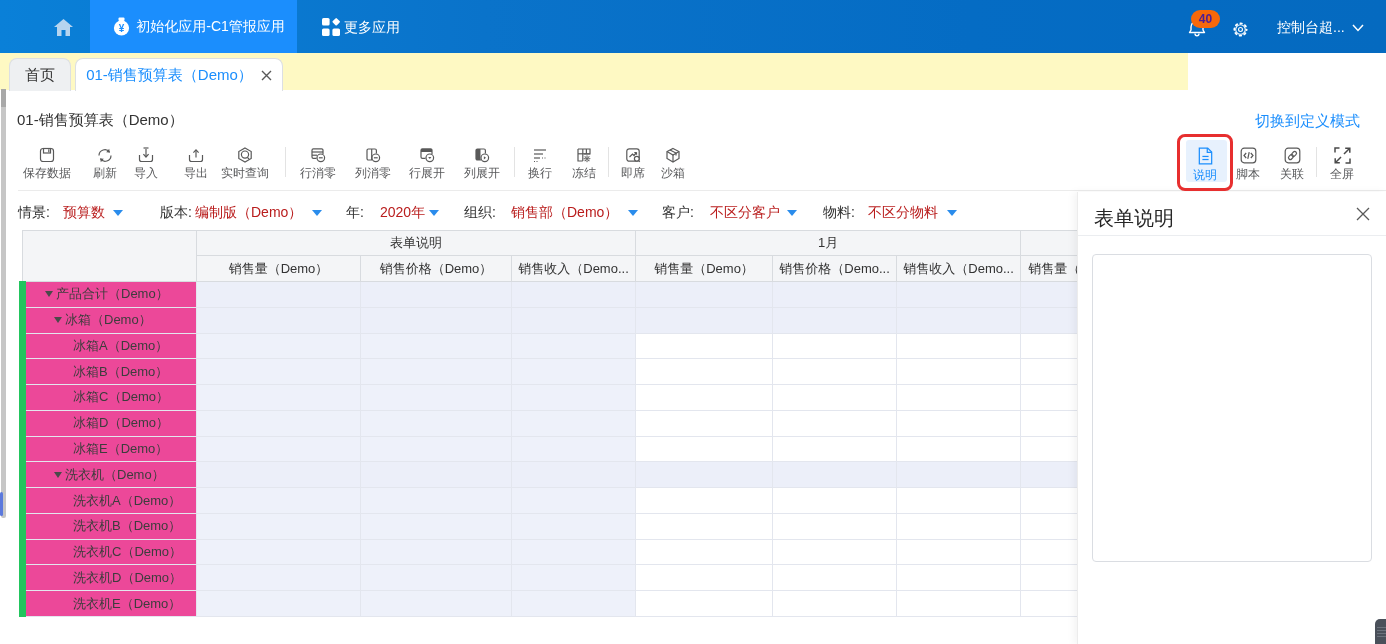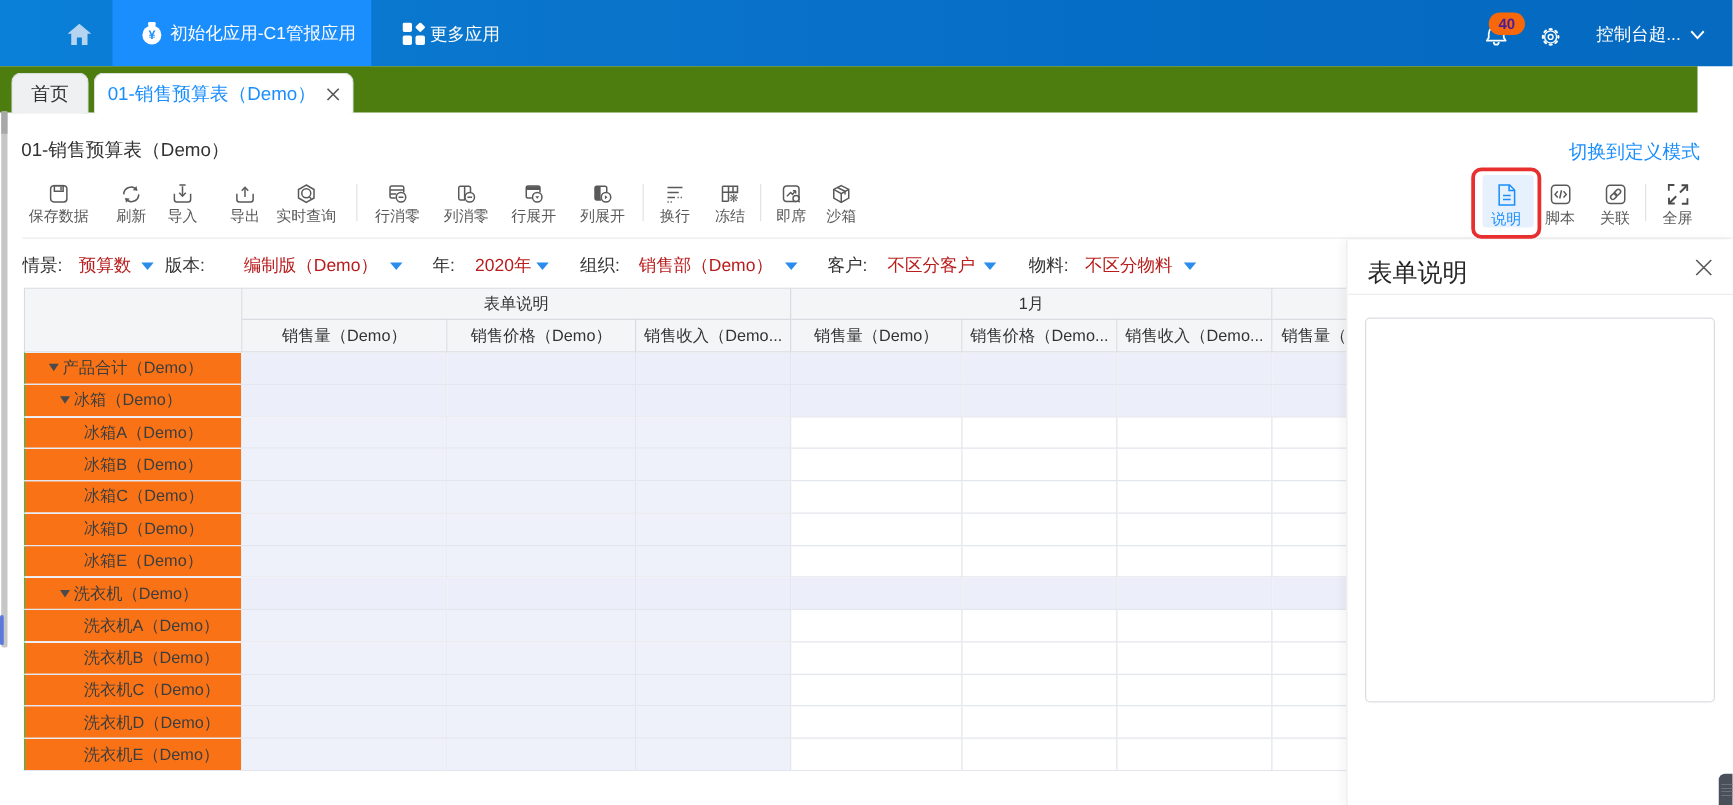--- a/index.html
+++ b/index.html
@@ -6,21 +6,21 @@
 html,body { width:1386px; height:644px; overflow:hidden; background:#fff;
   font-family:"Liberation Sans",sans-serif; }
 .abs { position:absolute; }
 
 #hdr { position:absolute; left:0; top:0; width:1386px; height:53px;
   background:linear-gradient(90deg,#0a80d8 0%,#0a73ca 35%,#056cc4 70%,#056ac0 100%); }
 #apptab { position:absolute; left:90px; top:0; width:207px; height:53px;
   background:#1b8efd; display:flex; align-items:center; justify-content:center; padding-left:10px; }
 .hdrtxt { color:#fff; font-size:14px; }
 
-#strip { position:absolute; left:0; top:53px; width:1358px; height:37px; background:#4d7c0f; }
+#strip { position:absolute; left:0; top:53px; width:1188px; height:37px; background:#fef9c3; }
 .ptab { position:absolute; top:5px; height:33px; border:1px solid #dcdfe3; border-bottom:none;
   border-radius:8px 8px 0 0; font-size:15px; display:flex; align-items:center; justify-content:center; }
 #tab1 { left:9px; width:62px; background:#eef0f2; color:#333; }
 #tab2 { left:75px; width:208px; background:#fff; color:#1b8efd; }
 
 #title { position:absolute; left:17px; top:111px; font-size:15px; color:#333; }
 #modelink { position:absolute; right:26px; top:112px; font-size:15px; color:#1b8efd; }
 .tbi { position:absolute; top:145px; width:80px; text-align:center; color:#58595b; font-size:12px; }
 .tbi svg { display:block; margin:2px auto 1px; }
 .tdiv { position:absolute; top:147px; width:0; height:30px; border-left:1px solid #e3e3e3; }
@@ -32,21 +32,21 @@
 .fval { color:#b91c1c; }
 .caret { position:absolute; top:5px; width:0; height:0; border-left:5px solid transparent;
   border-right:5px solid transparent; border-top:6px solid #2a8cec; }
 
 #tblwrap { position:absolute; left:19px; top:230px; width:1058px; height:387px; overflow:hidden; }
 table { border-collapse:collapse; table-layout:fixed; width:1113px; }
 td,th { padding:0; font-weight:normal; overflow:hidden; white-space:nowrap; text-overflow:ellipsis; }
 thead td { background:#f4f5f7; border:1px solid #d8dbdf; text-align:center;
   font-size:13px; color:#333; }
 tbody td { border:1px solid #e3e6ee; border-left:none; font-size:13px; color:#3d3d3d; height:25.77px; }
-tbody td.rh { border-left:1px solid #22c55e; background:#f97316; }
+tbody td.rh { border-left:7px solid #22c55e; background:#ec4899; }
 td.lav { background:#eef1fa; }
 td.grp { background:#eceff9; }
 .tri { display:inline-block; width:0; height:0; border-left:4.5px solid transparent;
   border-right:4.5px solid transparent; border-top:6px solid #4a4a4a; margin-right:3px; vertical-align:1px; }
 
 #panel { position:absolute; left:1077px; top:192px; width:309px; height:452px; background:#fff;
   border-left:1px solid #ececec; box-shadow:-3px 0 8px rgba(0,0,0,.05); }
 #ptitle { position:absolute; left:16px; top:13px; font-size:20px; color:#262626; }
 #pline { position:absolute; left:0; top:43px; width:309px; border-top:1px solid #ebedf0; }
 #ptext { position:absolute; left:14px; top:62px; width:280px; height:308px;
@@ -206,21 +206,21 @@
     <div class="tdiv" style="left:285px"></div>
     <div class="tdiv" style="left:514px"></div>
     <div class="tdiv" style="left:608px"></div>
   </div>
 <div id="toolline"></div>
 
 <div id="filters">
     <span style="left:18px" class="">情景:</span>
     <span style="left:63px" class="fval">预算数</span>
     <span class="caret" style="left:113px"></span>
-    <span style="left:132px" class="">版本:</span>
+    <span style="left:160px" class="">版本:</span>
     <span style="left:195px" class="fval">编制版（Demo）</span>
     <span class="caret" style="left:312px"></span>
     <span style="left:346px" class="">年:</span>
     <span style="left:380px" class="fval">2020年</span>
     <span class="caret" style="left:429px"></span>
     <span style="left:464px" class="">组织:</span>
     <span style="left:511px" class="fval">销售部（Demo）</span>
     <span class="caret" style="left:628px"></span>
     <span style="left:662px" class="">客户:</span>
     <span style="left:710px" class="fval">不区分客户</span>

